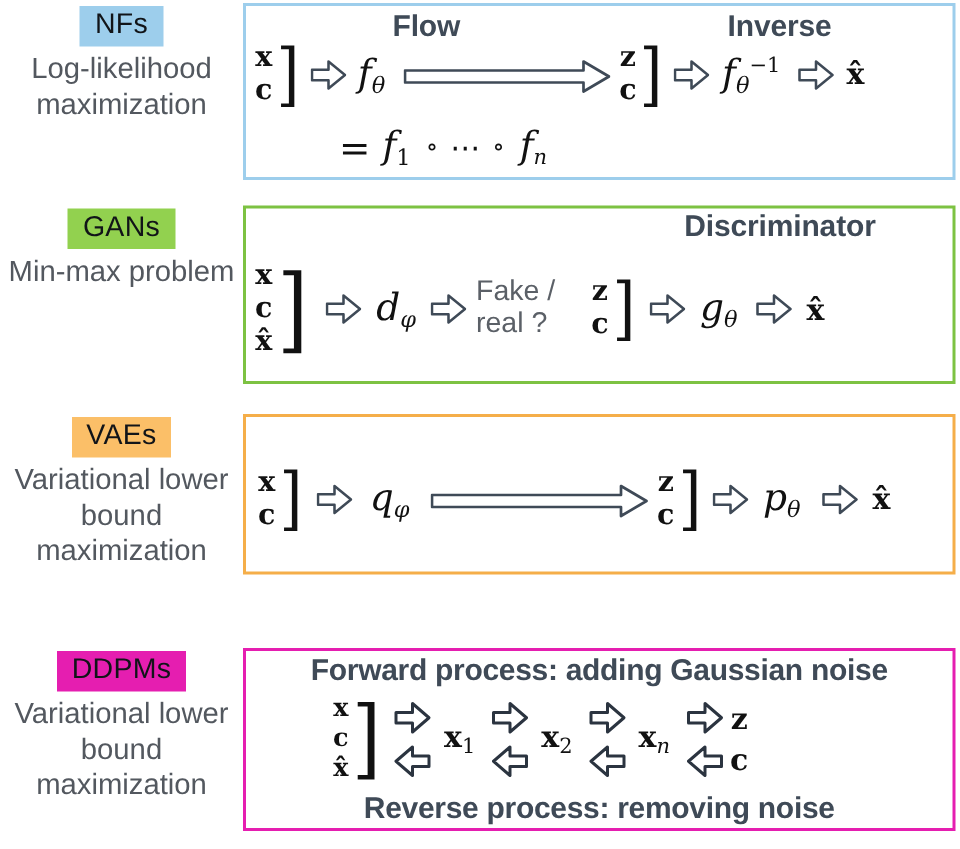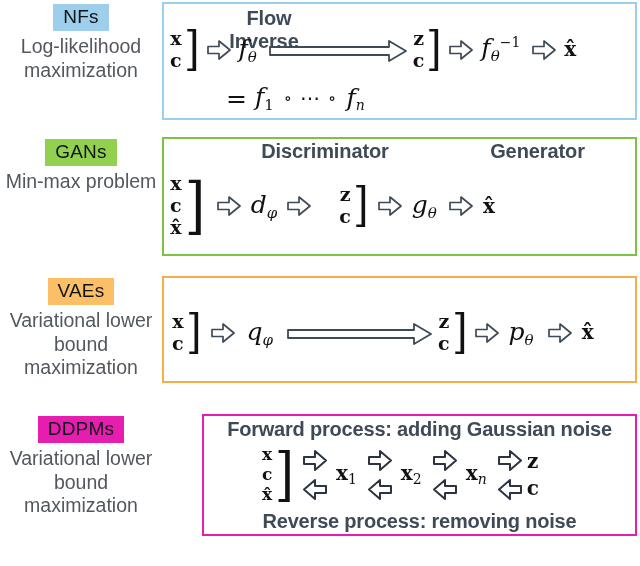--- a/index.html
+++ b/index.html
@@ -169,21 +169,21 @@
 <body>
 
 <div class="figure">
 
   <div class="row" style="top:2px;height:122px;">
     <div class="label-col">
       <div class="badge" style="background:#9DCEEC;">NFs</div>
       <div class="obj-text">Log-likelihood maximization</div>
     </div>
     <div class="panel" style="height:118px;border-color:#9DCEEC;">
-      <div class="heads" style="padding:3px 0 0 0;flex-direction:column;">
+      <div class="heads" style="padding:3px 0 0 0;">
         <div class="head-l" style="width:210px;">Flow</div>
         <div class="head-r" style="width:200px;">Inverse</div>
       </div>
 
       <div style="position:absolute;left:6px;top:24px;display:flex;align-items:center;">
 
         <span class="stack">
           <span class="stack-letters">
             <span class="mv">x</span>
             <span class="mv">c</span>
@@ -250,21 +250,20 @@
   </div>
 
   <div class="row" style="top:137px;height:122px;">
     <div class="label-col">
       <div class="badge" style="background:#92D14F;">GANs</div>
       <div class="obj-text">Min-max problem</div>
     </div>
     <div class="panel" style="height:119px;border-color:#7DC242;">
       <div class="heads" style="padding:1px 0 0 0;justify-content:flex-end;">
         <div class="head-l" style="width:230px;">Discriminator</div>
-        <div class="head-r" style="width:195px;">Generator</div>
       </div>
 
       <div style="position:absolute;left:6px;top:22px;display:flex;align-items:center;height:90px;">
 
         <span class="stack">
           <span class="stack-letters">
             <span class="mv">x</span>
             <span class="mv">c</span>
             <span class="mv">x̂</span>
           </span>
@@ -280,20 +279,24 @@
         <span class="fn">
           <span>d</span><span class="sub">φ</span>
         </span>
 
         <span class="arrow-r" style="margin:0 4px 0 10px;">
           <svg width="24" height="22" viewBox="0 0 24 22">
             <path d="M1 7.5 H12 V2 L23 11 L12 20 V14.5 H1 Z" fill="#fff" stroke="#3f4a57" stroke-width="1.7" stroke-linejoin="round"></path>
           </svg>
         </span>
 
+        <span style="display:flex;flex-direction:column;font-size:19px;color:#5b6067;line-height:1.1;margin-left:2px;">
+          <span>Fake /</span>
+          <span>real ?</span>
+        </span>
 
         <span class="stack" style="margin-left:24px;">
           <span class="stack-letters">
             <span class="mv">z</span>
             <span class="mv">c</span>
           </span>
           <span class="brk brk2">]</span>
         </span>
 
         <span class="arrow-r" style="margin:0 10px 0 8px;">
@@ -372,21 +375,21 @@
           <svg width="24" height="22" viewBox="0 0 24 22">
             <path d="M1 7.5 H12 V2 L23 11 L12 20 V14.5 H1 Z" fill="#fff" stroke="#3f4a57" stroke-width="1.7" stroke-linejoin="round"></path>
           </svg>
         </span>
 
         <span class="mv" style="font-size:20px;">x̂</span>
       </div>
     </div>
   </div>
 
-  <div class="row" style="top:414px;height:130px;gap:40px;">
+  <div class="row" style="top:432px;height:130px;">
     <div class="label-col">
       <div class="badge" style="background:#E51EB0;">DDPMs</div>
       <div class="obj-text">Variational lower bound maximization</div>
     </div>
     <div class="panel" style="height:122px;border-color:#E51EB0;">
 
       <div style="font-weight:bold;font-size:20px;color:#3f4a57;text-align:center;padding-top:2px;letter-spacing:-0.2px;">Forward process: adding Gaussian noise</div>
 
       <div style="position:absolute;left:58px;top:26px;display:flex;align-items:center;height:66px;">
 

